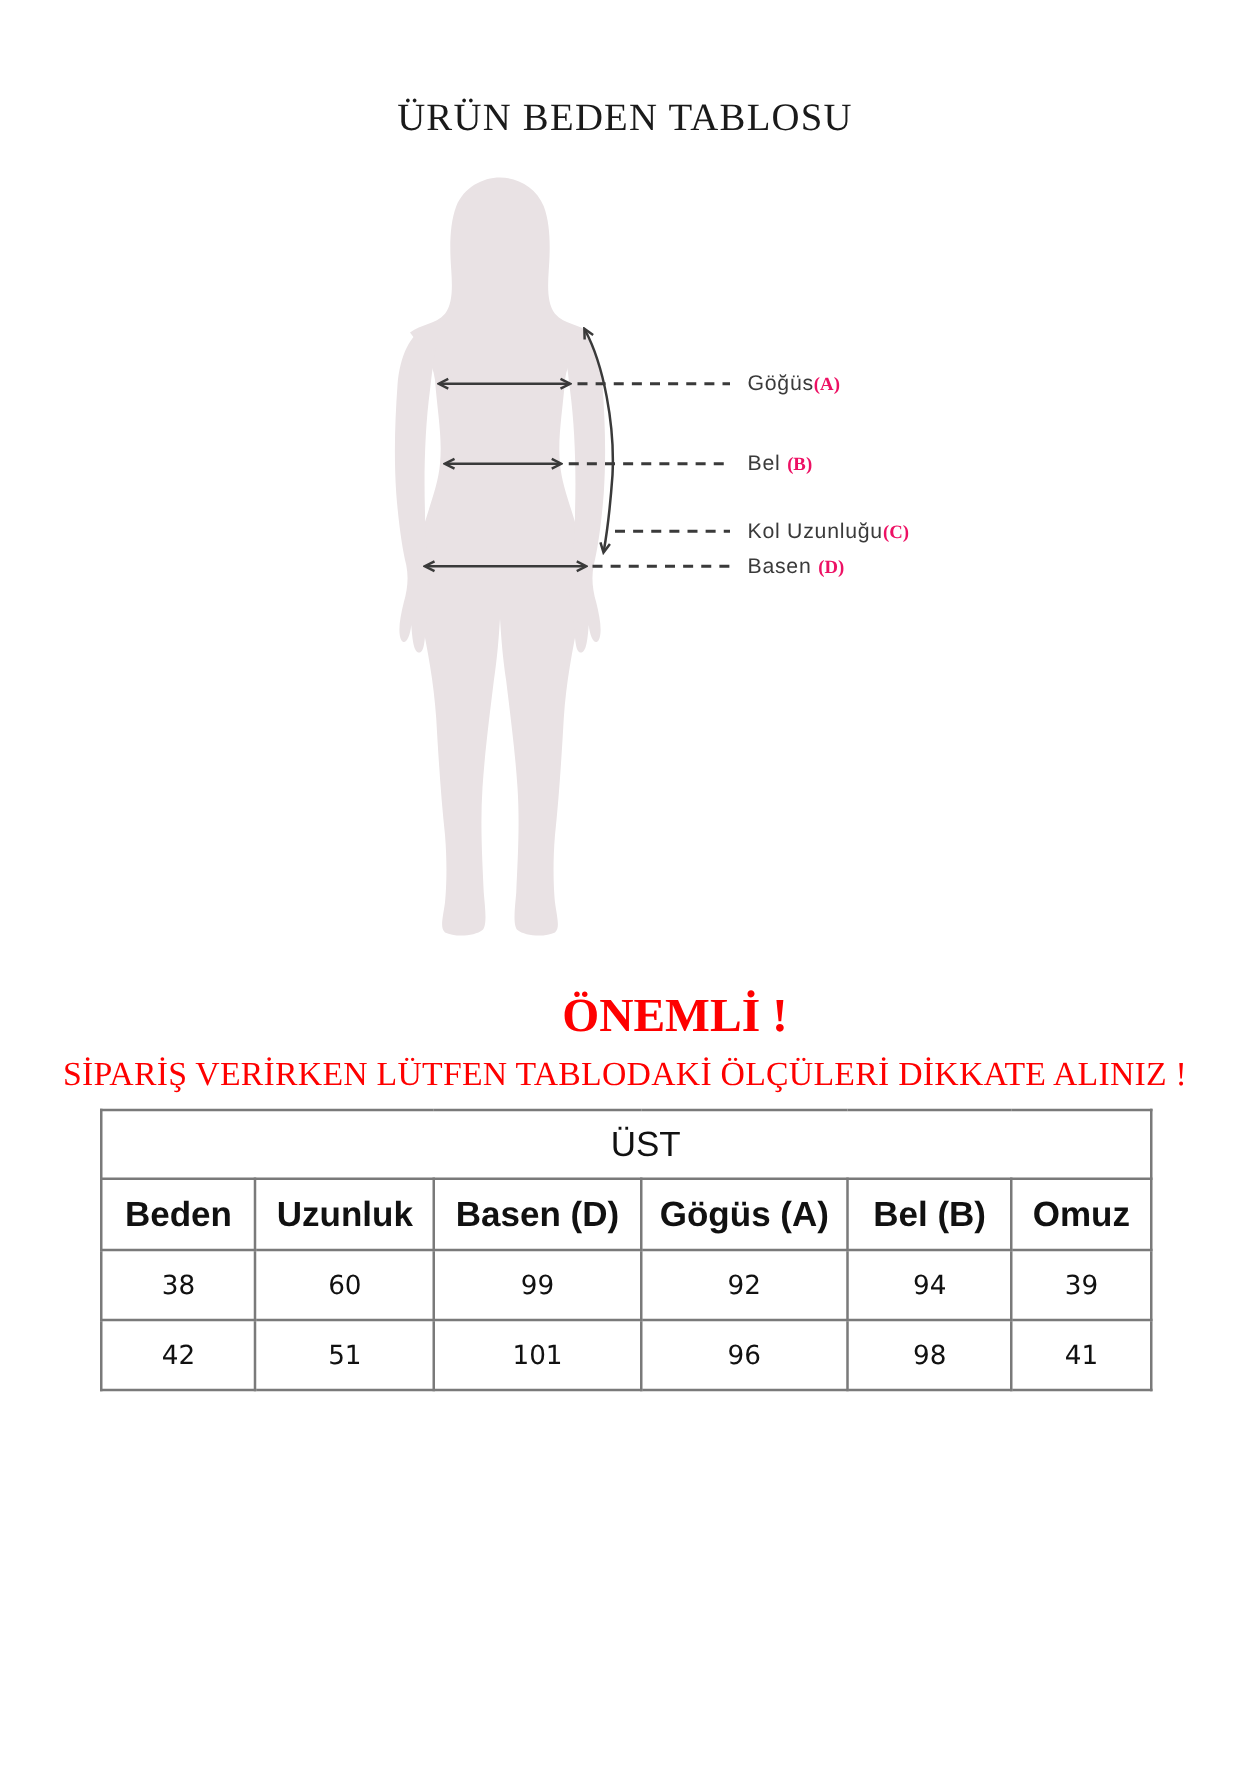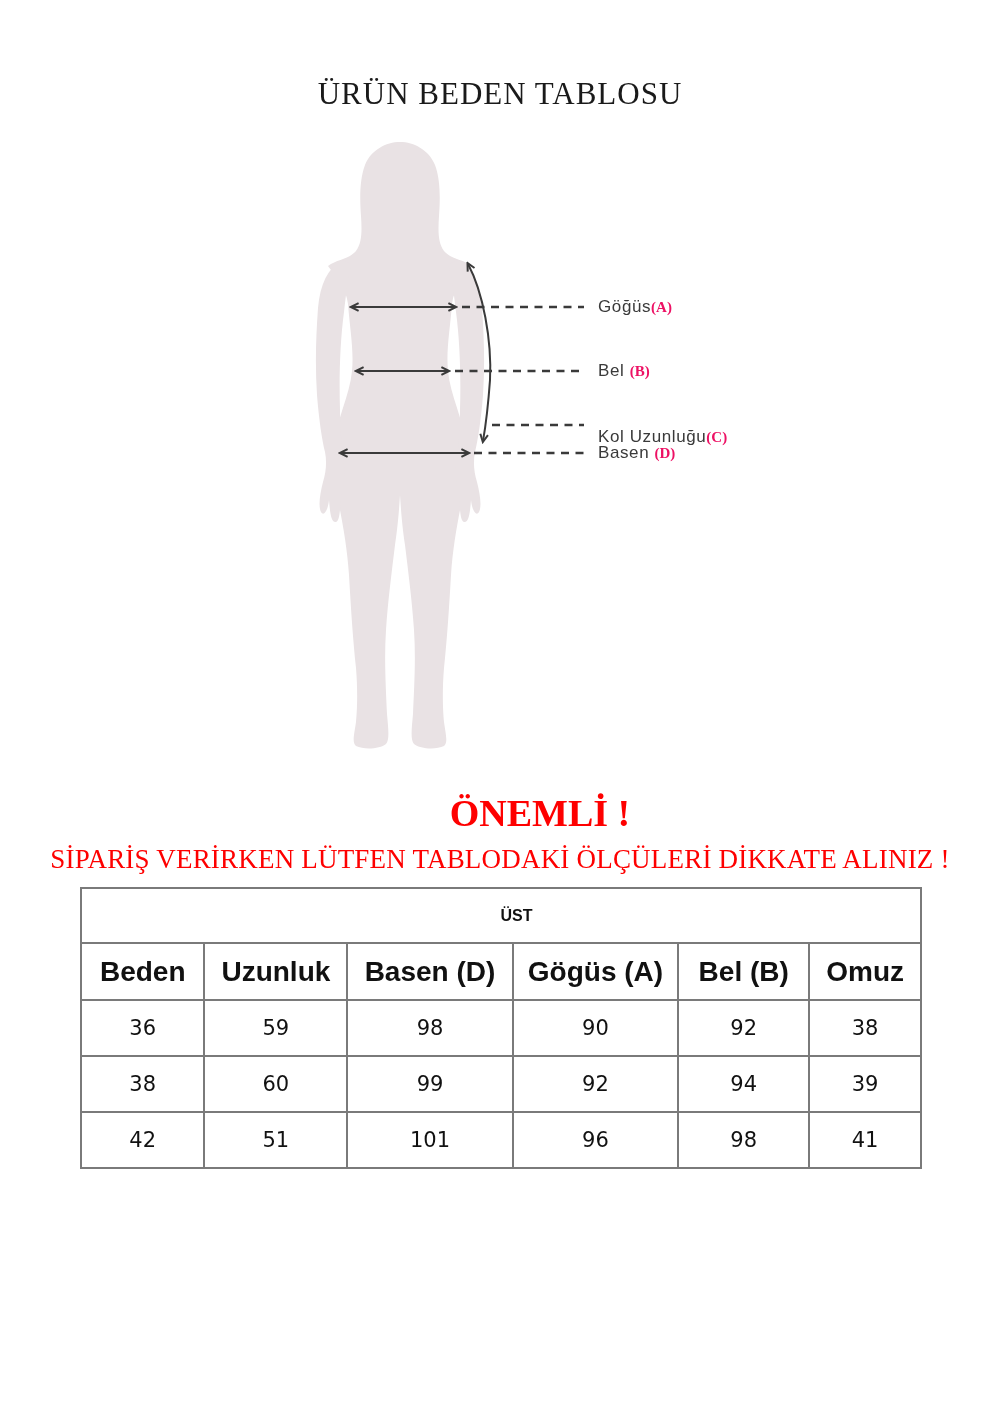--- a/index.html
+++ b/index.html
@@ -56,21 +56,21 @@
     position:absolute;top:887px;left:80px;
     width:842px;
     border-collapse:collapse;
     table-layout:fixed;
   }
   table.size-table td,table.size-table th{
     border:2px solid var(--tborder);
     text-align:center;vertical-align:middle;
     color:#111111;
   }
-  .group-header-cell{height:55px;font-size:16px;font-weight:bold;padding-left:31px;}
+  .group-header-cell{height:55px;font-size:28px;font-weight:normal;padding-left:31px;}
   .col-header-row th{height:57px;font-size:28px;font-weight:bold;}
   .data-row td{height:56px;font-size:21px;font-weight:normal;font-family:"DejaVu Sans","Liberation Sans",sans-serif;}
 </style>
 </head>
 <body>
 
 <div class="page">
 
   <h1 class="doc-title">ÜRÜN BEDEN TABLOSU</h1>
 
@@ -116,21 +116,21 @@
 
     <path class="mline" d="M468,124 C483,152 492,200 490,240 C488,268 486,284 483,301" marker-start="url(#ah)" marker-end="url(#ah)"></path>
     <line class="dline" x1="492" y1="285" x2="584" y2="285"></line>
 
     <line class="mline" x1="341" y1="313" x2="468" y2="313" marker-start="url(#ah)" marker-end="url(#ah)"></line>
     <line class="dline" x1="474" y1="313" x2="584" y2="313"></line>
   </svg>
 
   <div class="fig-label" style="top:297px;left:598px;"><span>Göğüs</span><span class="letter">(A)</span></div>
   <div class="fig-label" style="top:361px;left:598px;"><span>Bel </span><span class="letter">(B)</span></div>
-  <div class="fig-label" style="top:415px;left:598px;margin-top:12px;"><span>Kol Uzunluğu</span><span class="letter">(C)</span></div>
+  <div class="fig-label" style="top:415px;left:598px;"><span>Kol Uzunluğu</span><span class="letter">(C)</span></div>
   <div class="fig-label" style="top:443px;left:598px;"><span>Basen </span><span class="letter">(D)</span></div>
 
   <div class="notice-heading">ÖNEMLİ !</div>
   <div class="notice-subheading">SİPARİŞ VERİRKEN LÜTFEN TABLODAKİ ÖLÇÜLERİ DİKKATE ALINIZ !</div>
 
   <table class="size-table">
     <colgroup>
       <col style="width:14.7%">
         <col style="width:17.0%">
         <col style="width:19.7%">
@@ -144,28 +144,20 @@
       </tr>
       <tr class="col-header-row">
         <th>Beden</th>
         <th>Uzunluk</th>
         <th>Basen (D)</th>
         <th>Gögüs (A)</th>
         <th>Bel (B)</th>
         <th>Omuz</th>
       </tr>
       <tr class="data-row">
-        <td>36</td>
-        <td>59</td>
-        <td>98</td>
-        <td>90</td>
-        <td>92</td>
-        <td>38</td>
-      </tr>
-      <tr class="data-row">
         <td>38</td>
         <td>60</td>
         <td>99</td>
         <td>92</td>
         <td>94</td>
         <td>39</td>
       </tr>
       <tr class="data-row">
         <td>42</td>
         <td>51</td>

